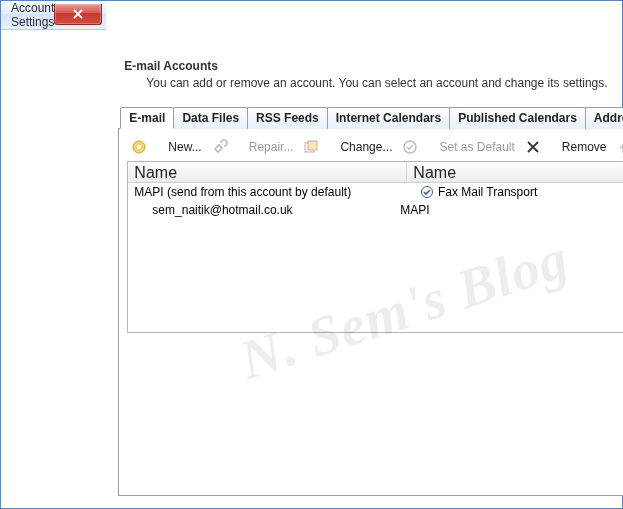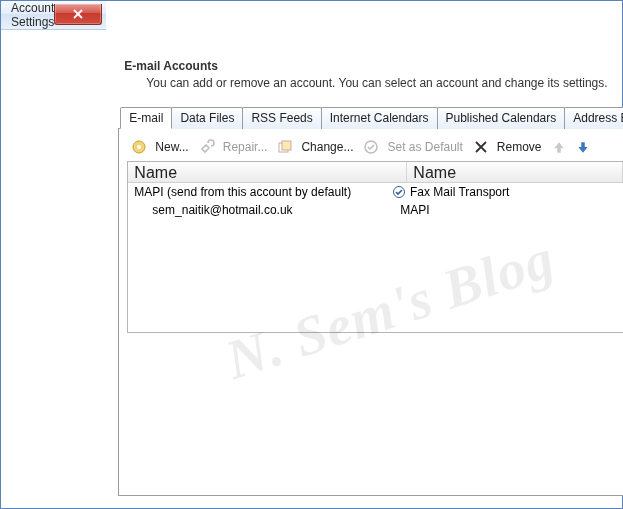--- a/index.html
+++ b/index.html
@@ -81,20 +81,21 @@
     border: 1px solid #9c9c9c;
     border-bottom: none;
     background: linear-gradient(to bottom, #fcfdff, #e8f0fb);
     margin-right: -1px;
     border-radius: 2px 2px 0 0;
     color: #222;
     position: relative;
     top: 1px;
     font-size: 12px;
     white-space: nowrap;
+    font-weight: bold;
   }
   .tab.active {
     background: #fff;
     border-bottom: 1px solid #fff;
     top: 1px;
     z-index: 3;
   }
   .tabpanel {
     border: 1px solid #9c9c9c;
     flex: 1;
@@ -108,21 +109,21 @@
   
   .toolbar {
     display: flex;
     align-items: center;
     gap: 10px;
     padding: 2px 0 6px 4px;
   }
   .tbtn {
     display: inline-flex;
     align-items: center;
-    gap: 8px;
+    gap: 21px;
     color: #222;
     cursor: default;
   }
   .tbtn.disabled { color: #9b9b9b; }
   .tbtn .icon { width: 16px; height: 16px; display:inline-flex; align-items:center; justify-content:center; }
   .arrow-up, .arrow-down { width:14px; height:14px; display:inline-flex; align-items:center; justify-content:center; }
   
   .listview {
     border: 1px solid #b5b5b5;
     flex: 0 0 170px;

